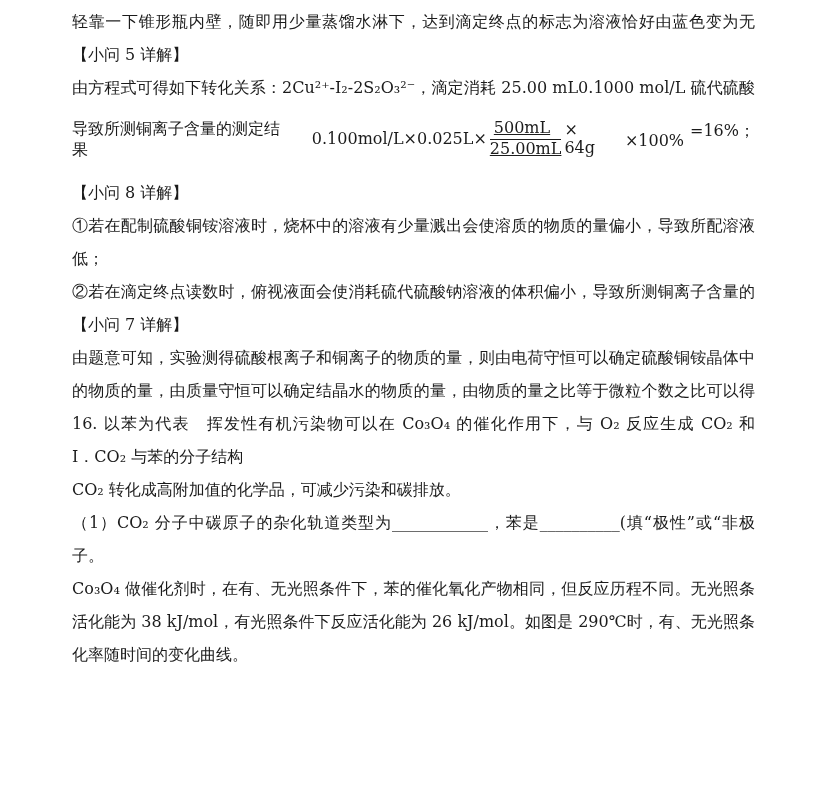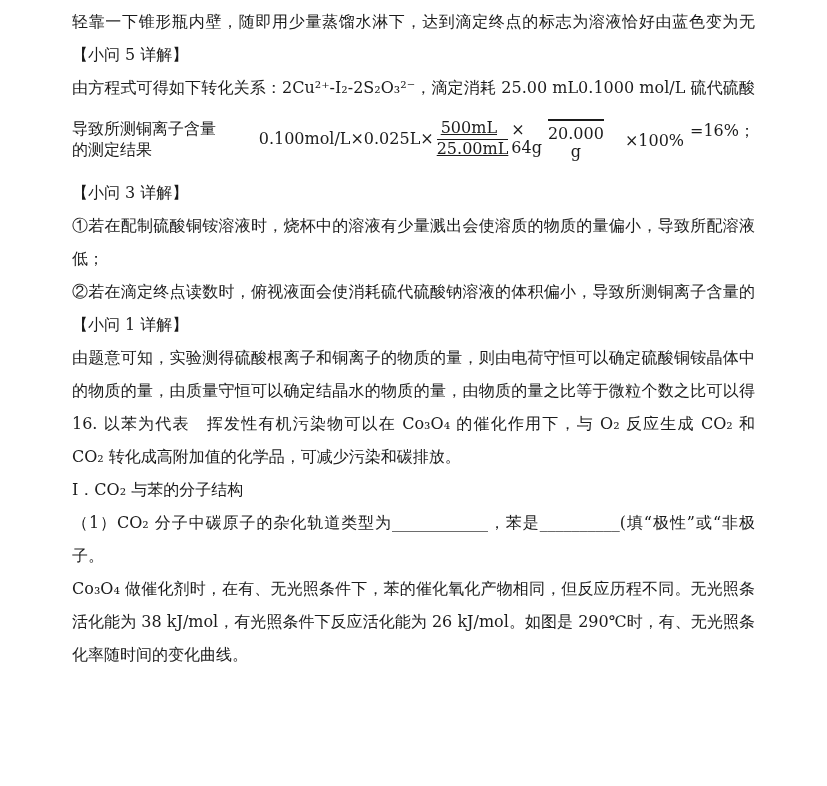--- a/index.html
+++ b/index.html
@@ -27,21 +27,21 @@
   .formula-row {
     width: 683px;
     height: 72px;
     display: flex;
     align-items: center;
     font-size: 16px;
     overflow: hidden;
   }
   .frac {
     display: inline-flex;
-    flex-direction: row;
+    flex-direction: column;
     align-items: center;
     margin: 0 21px;
   }
   .frac-num {
     display: flex;
     align-items: center;
     padding: 0 6px 3px 6px;
     line-height: 1.1;
   }
   .frac-den {
@@ -82,35 +82,34 @@
     <span>导致所测铜离子含量的测定结果</span>
     <span class="frac">
       <span class="frac-num">
         <span>0.100mol/L×0.025L×</span>
         <span class="ifrac">
           <span class="ifrac-num">500mL</span>
           <span class="ifrac-den">25.00mL</span>
         </span>
         <span>× 64g</span>
       </span>
-      <span class="frac-den">20.000 g</span>
     </span>
     <span class="mult">×100%</span>
     <span class="result">=16%；</span>
   </div>
 
-  <div class="line">【小问 3 详解】</div>
+  <div class="line">【小问 8 详解】</div>
   <div class="line full">①若在配制硫酸铜铵溶液时，烧杯中的溶液有少量溅出会使溶质的物质的量偏小，导致所配溶液浓度偏</div>
   <div class="line">低；</div>
   <div class="line full">②若在滴定终点读数时，俯视液面会使消耗硫代硫酸钠溶液的体积偏小，导致所测铜离子含量的测定结果</div>
-  <div class="line">【小问 1 详解】</div>
+  <div class="line">【小问 7 详解】</div>
   <div class="line full">由题意可知，实验测得硫酸根离子和铜离子的物质的量，则由电荷守恒可以确定硫酸铜铵晶体中铵根离子</div>
   <div class="line full">的物质的量，由质量守恒可以确定结晶水的物质的量，由物质的量之比等于微粒个数之比可以得出硫酸铜</div>
   <div class="line full">16. 以苯为代表　挥发性有机污染物可以在 Co₃O₄ 的催化作用下，与 O₂ 反应生成 CO₂ 和 H₂O，进一步将</div>
+  <div class="line">Ⅰ．CO₂ 与苯的分子结构</div>
   <div class="line">CO₂ 转化成高附加值的化学品，可减少污染和碳排放。</div>
-  <div class="line">Ⅰ．CO₂ 与苯的分子结构</div>
   <div class="line full">（1）CO₂ 分子中碳原子的杂化轨道类型为____________，苯是__________(填“极性”或“非极性”)分</div>
   <div class="line">子。</div>
   <div class="line full">Co₃O₄ 做催化剂时，在有、无光照条件下，苯的催化氧化产物相同，但反应历程不同。无光照条件下反应</div>
   <div class="line full">活化能为 38 kJ/mol，有光照条件下反应活化能为 26 kJ/mol。如图是 290℃时，有、无光照条件下，苯的转</div>
   <div class="line">化率随时间的变化曲线。</div>
 
 </div>
 
 </body></html>

